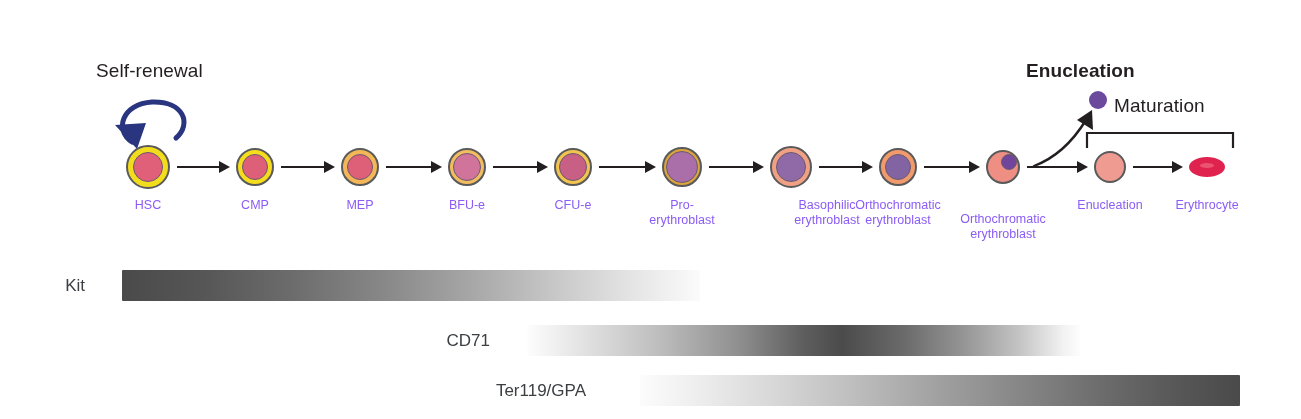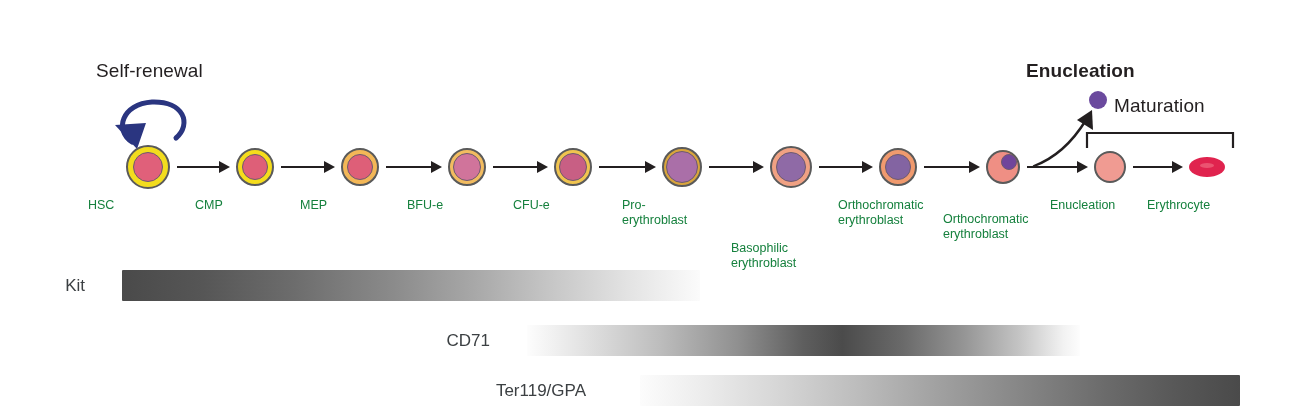--- a/index.html
+++ b/index.html
@@ -37,21 +37,22 @@
   .nucleus {
     position: absolute;
     border-radius: 50%;
     box-sizing: border-box;
   }
 
   
   .stage-label {
     position: absolute;
     font-size: 12.5px;
-    color: #15803d;
+    color: #8b5cf6;
+    text-align: center;
     line-height: 15px;
     white-space: pre-line;
   }
 
   
   .arrow-svg {
     position: absolute;
     overflow: visible;
   }
 
@@ -112,21 +113,21 @@
       <div class="stage-label" style="left: 407px; top: 198px; width: 120px;">BFU-e</div>
       <div class="cell" style="left: 554px; top: 148px; width: 38px; height: 38px; background: rgb(240, 196, 79); border: 2px solid rgb(90, 90, 90);"></div>
       <div class="nucleus" style="left: 559px; top: 153px; width: 28px; height: 28px; background: rgb(200, 95, 132); border: 1px solid rgb(109, 90, 110);"></div>
       <div class="stage-label" style="left: 513px; top: 198px; width: 120px;">CFU-e</div>
       <div class="cell" style="left: 662px; top: 147px; width: 40px; height: 40px; background: rgb(217, 165, 60); border: 2px solid rgb(90, 90, 90);"></div>
       <div class="nucleus" style="left: 666px; top: 151px; width: 32px; height: 32px; background: rgb(170, 111, 168); border: 1px solid rgb(109, 90, 110);"></div>
       <div class="stage-label" style="left: 622px; top: 198px; width: 120px;">Pro-
 erythroblast</div>
       <div class="cell" style="left: 770px; top: 146px; width: 42px; height: 42px; background: rgb(240, 161, 131); border: 2px solid rgb(90, 90, 90);"></div>
       <div class="nucleus" style="left: 776px; top: 152px; width: 30px; height: 30px; background: rgb(143, 106, 166); border: 1px solid rgb(109, 90, 110);"></div>
-      <div class="stage-label" style="left: 731px; top: 198px; width: 120px; margin-top: 43px;">Basophilic
+      <div class="stage-label" style="left: 767px; top: 198px; width: 120px;">Basophilic
 erythroblast</div>
       <div class="cell" style="left: 879px; top: 148px; width: 38px; height: 38px; background: rgb(240, 154, 110); border: 2px solid rgb(90, 90, 90);"></div>
       <div class="nucleus" style="left: 885px; top: 154px; width: 26px; height: 26px; background: rgb(131, 100, 162); border: 1px solid rgb(109, 90, 110);"></div>
       <div class="stage-label" style="left: 838px; top: 198px; width: 120px;">Orthochromatic
 erythroblast</div>
       <div class="cell" style="left: 986px; top: 150px; width: 34px; height: 34px; background: rgb(239, 143, 132); border: 2px solid rgb(90, 90, 90);"></div>
       <div class="nucleus" style="left: 1001px; top: 154px; width: 16px; height: 16px; background: rgb(112, 69, 155); border: 1px solid rgb(109, 90, 110);"></div>
       <div class="stage-label" style="left: 943px; top: 212px; width: 120px;">Orthochromatic
 erythroblast</div>
       <div class="cell" style="left: 1094px; top: 151px; width: 32px; height: 32px; background: rgb(240, 155, 146); border: 2px solid rgb(90, 90, 90);"></div>

